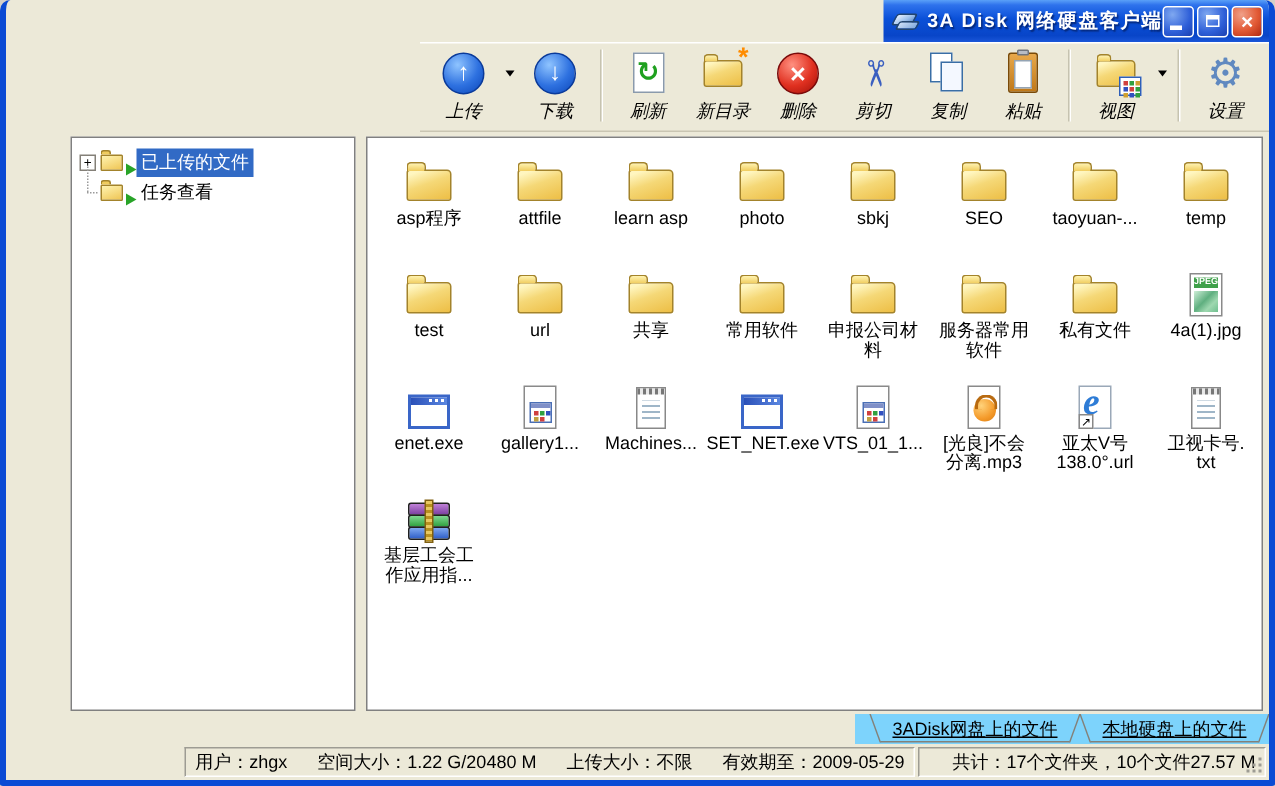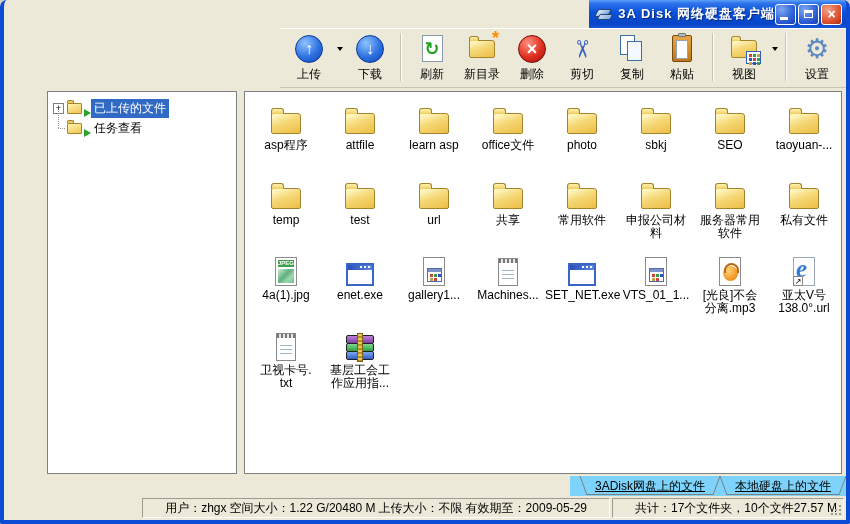--- a/index.html
+++ b/index.html
@@ -39,21 +39,21 @@
   .menu-item { padding:2px 8px; color:#000; cursor:default; white-space:nowrap; }
   .menu-item.disabled { color:#A7A59A; }
 
   
   .toolbar { height:60px; flex:none; display:flex; align-items:center; padding:1px 4px 3px;
     background:#ECE9D8; border-top:1px solid #FFFFFF; border-bottom:1px solid #C9C5B2; }
   .tbtn { display:flex; flex-direction:column; align-items:center; min-width:44px;
     padding:2px 5px 1px; position:relative; }
   .tbtn.has-dd { margin-right:11px; }
   .icon-slot { height:32px; width:40px; display:flex; align-items:center; justify-content:center; position:relative; }
-  .tlabel { margin-top:1px; white-space:nowrap; }
+  .tlabel { margin-top:1px; white-space:nowrap;font-style:italic; }
   .dd-arrow { position:absolute; right:-9px; top:16px; width:0; height:0;
     border-left:3px solid transparent; border-right:3px solid transparent; border-top:4px solid #000; }
   .tsep { width:2px; height:48px; border-left:1px solid #C6C3B0; border-right:1px solid #FFFFFF;
     margin:0 5px; align-self:center; }
 
   .circle-btn { display:flex; align-items:center; justify-content:center; width:28px; height:28px;
     border-radius:50%; border:1px solid #0A3A9A;
     background:radial-gradient(circle at 35% 28%,#8FC4FF,#2E71E0 55%,#0B46B8); }
   .circle-btn b { color:#fff; font-size:16px; line-height:16px; }
   .circle-btn.red { border-color:#7A0A0A;
@@ -153,21 +153,21 @@
   .tab { position:relative; padding:2px 15px 3px; white-space:nowrap; }
   .tab .tab-edge-l { position:absolute; left:3px; top:0; bottom:1px; width:7px;
     border-left:1px solid #848078; transform:skewX(20deg); }
   .tab .tab-edge-r { position:absolute; right:3px; top:0; bottom:1px; width:7px;
     border-right:1px solid #848078; transform:skewX(-20deg); }
   .tab::after { content:""; position:absolute; left:7px; right:7px; bottom:1px; border-bottom:1px solid #848078; }
   .tab-label { text-decoration:underline; }
 
   
   .statusbar { height:24px; flex:none; display:flex; gap:2px; padding:2px; background:#ECE9D8; }
-  .status-left { flex:1; display:flex; align-items:center; gap:3px; padding:0 22px;
+  .status-left { flex:1; display:flex; align-items:center; gap:20px; padding:0 6px;
     border:1px solid; border-color:#9D9C93 #FFFFFF #FFFFFF #9D9C93; overflow:hidden; white-space:nowrap; }
   .status-right { width:232px; flex:none; display:flex; align-items:center; padding:0 16px 0 22px;
     border:1px solid; border-color:#9D9C93 #FFFFFF #FFFFFF #9D9C93; position:relative; white-space:nowrap; }
   .status-seg { flex:none; }
   .grip { position:absolute; right:1px; bottom:1px; width:13px; height:13px; }
   .grip i { position:absolute; right:1px; bottom:1px; width:2px; height:2px; background:#9D9C93;
     box-shadow:-4px 0 #9D9C93, -8px 0 #9D9C93, 0 -4px #9D9C93, -4px -4px #9D9C93, 0 -8px #9D9C93; }
 </style>
 </head>
 <body>
@@ -332,28 +332,20 @@
               </span>
             </span>
             <span class="file-label">learn asp</span>
           </div>
           <div class="file-cell">
             <span class="icon-box">
               <span class="fold">
                 <span class="fold-tab"></span>
               </span>
             </span>
-            <span class="file-label">office文件</span>
-          </div>
-          <div class="file-cell">
-            <span class="icon-box">
-              <span class="fold">
-                <span class="fold-tab"></span>
-              </span>
-            </span>
             <span class="file-label">photo</span>
           </div>
           <div class="file-cell">
             <span class="icon-box">
               <span class="fold">
                 <span class="fold-tab"></span>
               </span>
             </span>
             <span class="file-label">sbkj</span>
           </div>

